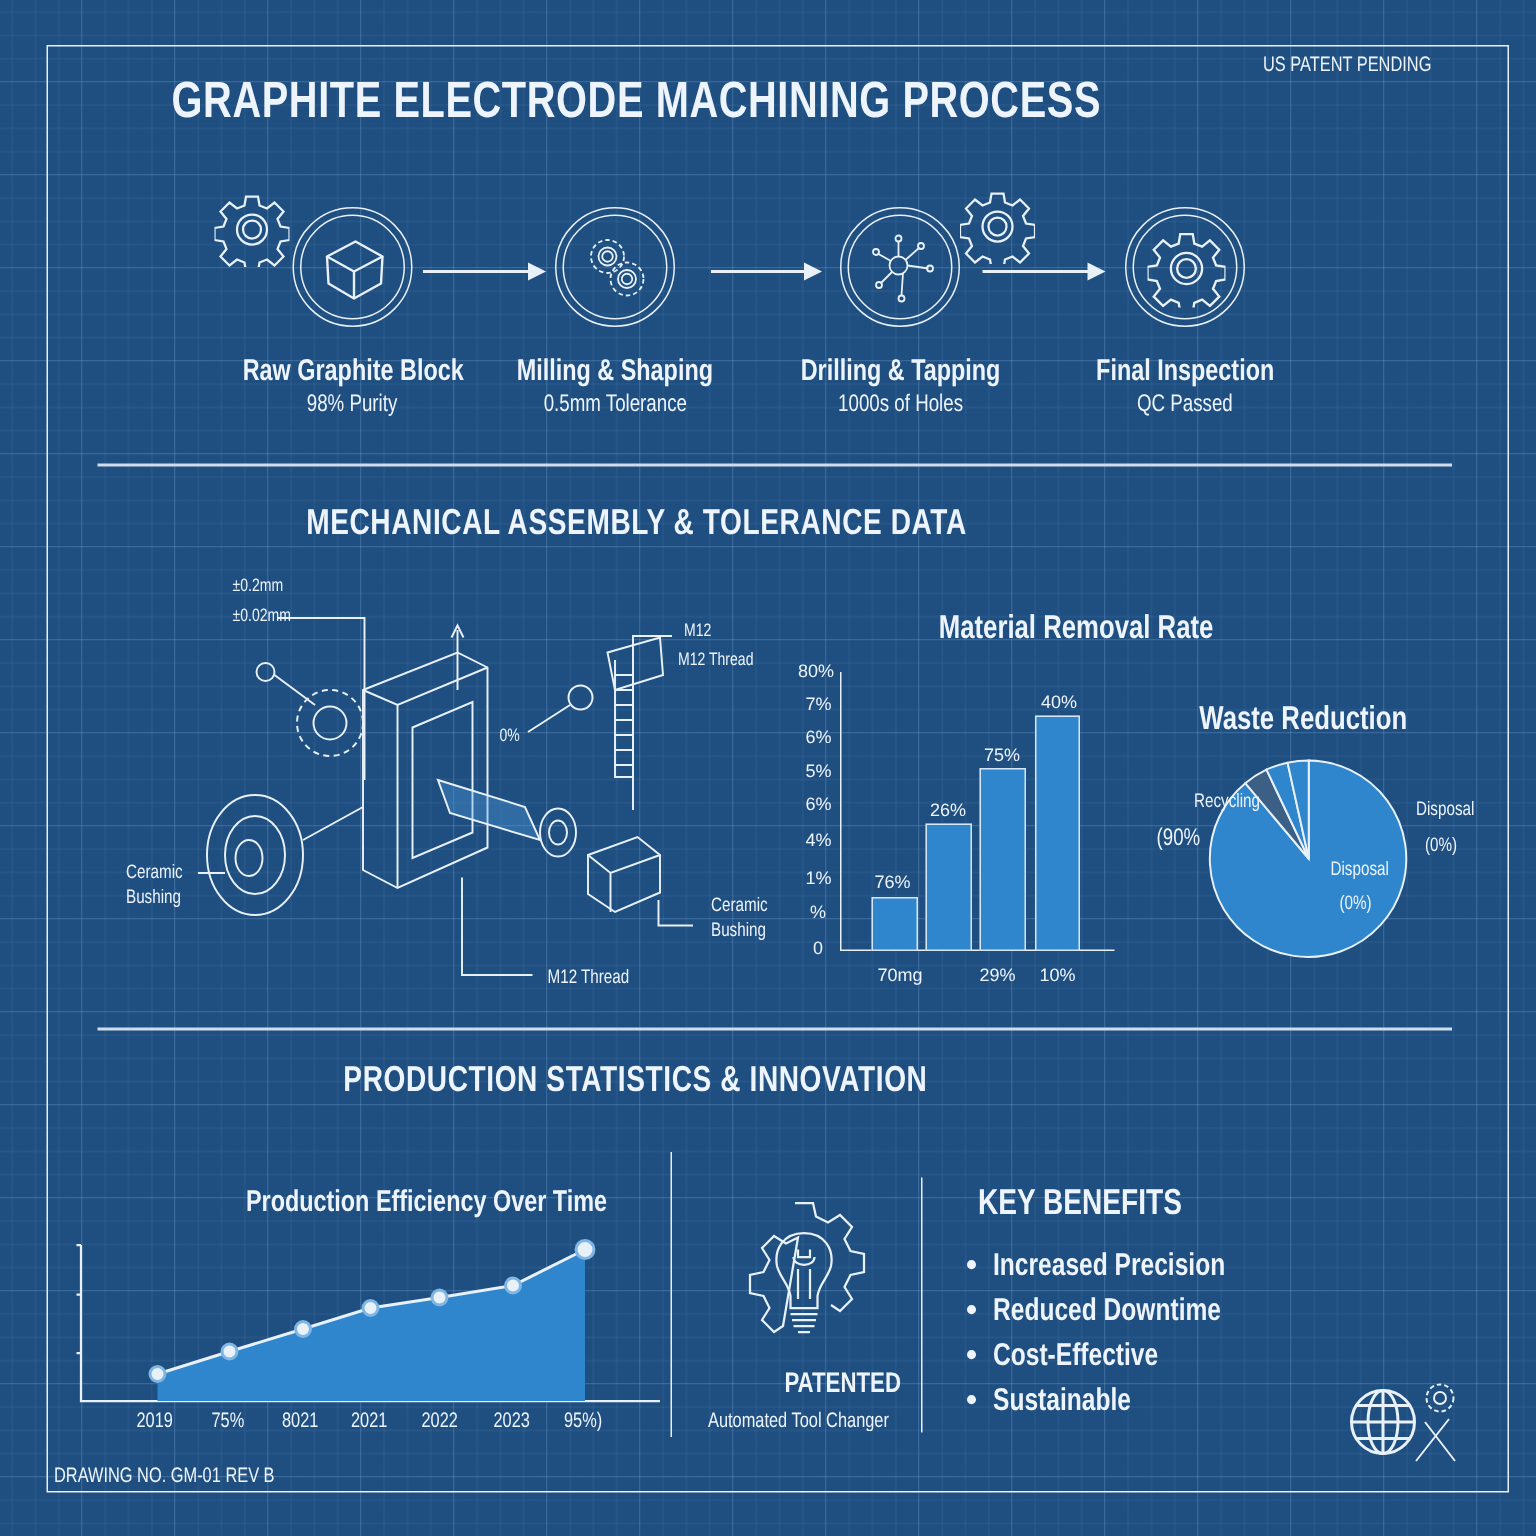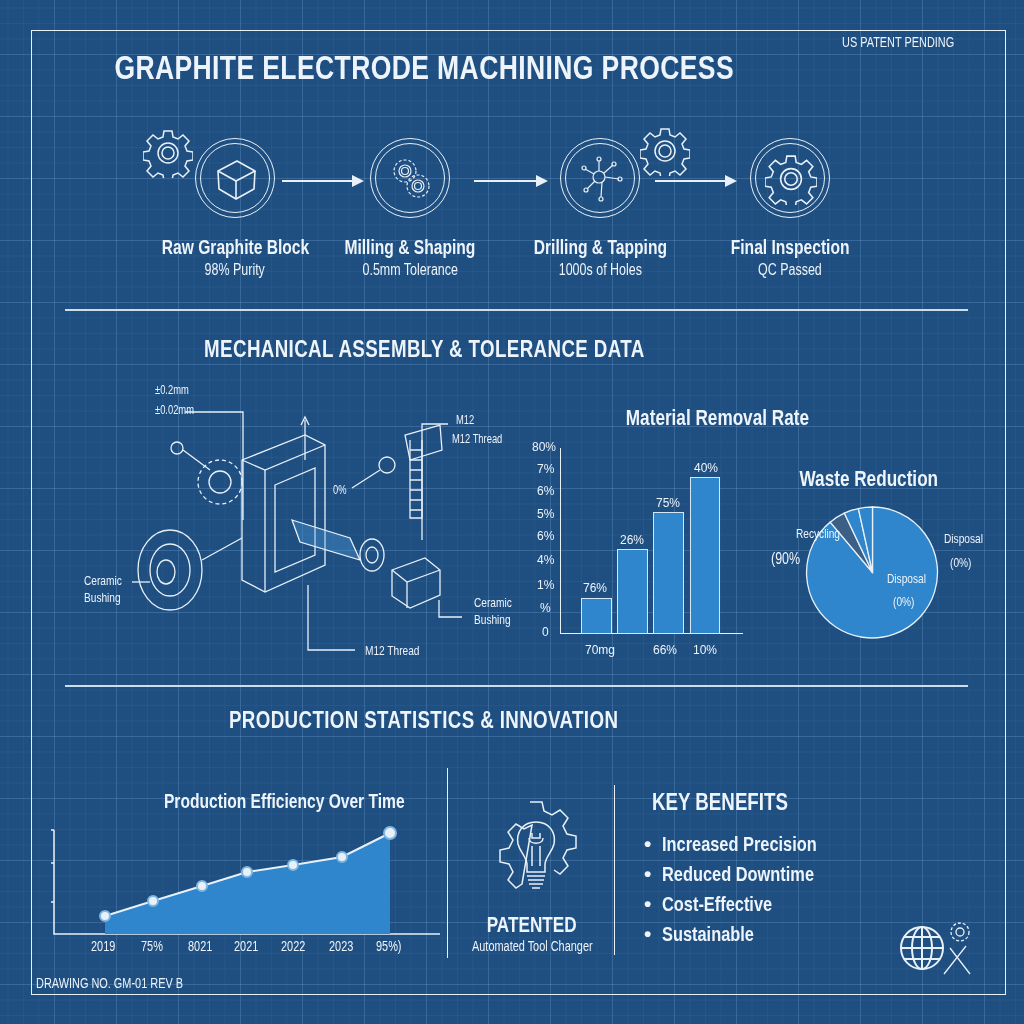--- a/index.html
+++ b/index.html
@@ -203,21 +203,21 @@
 
 <div class="bar" style="left:581px;top:598px;width:31px;height:36px"></div>
 <div class="bar" style="left:617px;top:549px;width:31px;height:85px"></div>
 <div class="bar" style="left:653px;top:512px;width:31px;height:122px"></div>
 <div class="bar" style="left:690px;top:477px;width:30px;height:157px"></div>
 <div class="bar-lbl" style="left:583px;top:581px">76%</div>
 <div class="bar-lbl" style="left:620px;top:533px">26%</div>
 <div class="bar-lbl" style="left:656px;top:496px">75%</div>
 <div class="bar-lbl" style="left:694px;top:461px">40%</div>
 <div class="xtick" style="left:585px;top:643px">70mg</div>
-<div class="xtick" style="left:653px;top:643px">66%</div>
+<div class="xtick" style="left:653px;top:643px">29%</div>
 <div class="xtick" style="left:693px;top:643px">10%</div>
 
 <div class="abs chart-title" style="left:780px;top:466px;width:170px;text-align:center"><span class="cond">Waste Reduction</span></div>
 <svg class="abs" style="left:805px;top:505px" width="135" height="135" viewBox="-67 -67 134 134">
   <g stroke="#e8f0f8" stroke-width="1.3">
     <path d="M0 0 L0 -65 A65 65 0 1 1 -42 -50 Z" fill="#2f86cc"></path>
     <path d="M0 0 L-42 -50 A65 65 0 0 1 -28 -59 Z" fill="#3c5f86"></path>
     <path d="M0 0 L-28 -59 A65 65 0 0 1 -14 -63.5 Z" fill="#2f86cc"></path>
     <path d="M0 0 L-14 -63.5 A65 65 0 0 1 0 -65 Z" fill="#2f86cc"></path>
   </g>
@@ -262,21 +262,21 @@
 
 <svg class="abs" style="left:494px;top:800px" width="84" height="100" viewBox="0 0 84 100">
   <g fill="none" stroke="#e8f0f8" stroke-width="1.5">
     <path d="M36 2h12l2 9 8 4 8-5 8 8-5 8 4 8 9 2v12l-9 2-4 8 5 8-8 8-6-4"></path>
     <path d="M28 84l-6 4-8-8 5-8-4-8-9-2V50l9-2 4-8-5-8 8-8 8 5 8-4z"></path>
     <path d="M42 22 C28 22 22 33 24 44 C26 52 32 56 33 64 V72 H51 V64 C52 56 58 52 60 44 C62 33 56 22 42 22 Z"></path>
     <path d="M33 76 H51 M34 80 H50 M35 84 H49 M38 88 H46"></path>
     <path d="M38 66 V46 M46 66 V46 M35 38 C35 45 49 45 49 38 M38 33 V38 H46 V33"></path>
   </g>
 </svg>
-<div class="abs" style="left:452px;top:912px;width:160px;text-align:center;font-size:22px;font-weight:bold"><span class="cond">PATENTED</span></div>
+<div class="abs" style="left:452px;top:912px;width:160px;text-align:right;font-size:19px;font-weight:bold"><span class="cond">PATENTED</span></div>
 <div class="abs" style="left:442px;top:938px;width:180px;text-align:center;font-size:14px"><span class="cond">Automated Tool Changer</span></div>
 
 <div class="abs" style="left:652px;top:788px;font-size:24px;font-weight:bold"><span class="condl">KEY BENEFITS</span></div>
 <div class="benefit" style="top:832px"><span class="condl">Increased Precision</span></div>
 <div class="benefit" style="top:862px"><span class="condl">Reduced Downtime</span></div>
 <div class="benefit" style="top:892px"><span class="condl">Cost-Effective</span></div>
 <div class="benefit" style="top:922px"><span class="condl">Sustainable</span></div>
 
 <svg class="abs" style="left:898px;top:910px" width="90" height="75" viewBox="0 0 90 75">
   <g fill="none" stroke="#e8f0f8" stroke-width="2">

